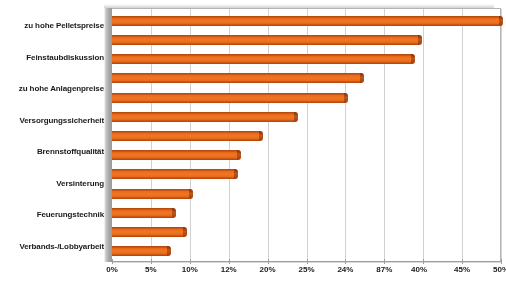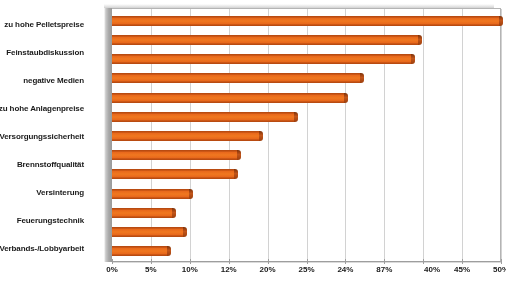--- a/index.html
+++ b/index.html
@@ -29,21 +29,21 @@
     width: 104px;
     height: 252px;
     display: flex;
     flex-direction: column;
   }
   .cat-label {
     flex: 1 1 0;
     display: flex;
     align-items: center;
     justify-content: flex-end;
-    padding-right: 20px;
+    padding-right: 0;
     font-size: 8px;
     font-weight: bold;
     color: #1a1a1a;
     letter-spacing: -0.1px;
     white-space: nowrap;
     line-height: 1;
     margin-top: 9px;
   }
 
   
@@ -174,21 +174,20 @@
   }
 </style>
 </head>
 <body>
 
 <div id="chart-root">
 
   <div id="cat-labels">
       <div class="cat-label">zu hohe Pelletspreise</div>
       <div class="cat-label">Feinstaubdiskussion</div>
-      <div class="cat-label">negative Medien</div>
       <div class="cat-label">zu hohe Anlagenpreise</div>
       <div class="cat-label">Versorgungssicherheit</div>
       <div class="cat-label">Brennstoffqualität</div>
       <div class="cat-label">Versinterung</div>
       <div class="cat-label">Feuerungstechnik</div>
       <div class="cat-label">Verbands-/Lobbyarbeit</div>
     </div>
 
   <div id="plot-wrap">
     <div id="wall-top"></div>
@@ -293,18 +292,18 @@
     </div>
   <div id="x-labels">
       <div class="x-label" style="left: 8px;">0%</div>
       <div class="x-label" style="left: 46.9px;">5%</div>
       <div class="x-label" style="left: 85.8px;">10%</div>
       <div class="x-label" style="left: 124.7px;">12%</div>
       <div class="x-label" style="left: 163.6px;">20%</div>
       <div class="x-label" style="left: 202.5px;">25%</div>
       <div class="x-label" style="left: 241.4px;">24%</div>
       <div class="x-label" style="left: 280.3px;">87%</div>
-      <div class="x-label" style="left: 328px;">40%</div>
+      <div class="x-label" style="left: 315px;">40%</div>
       <div class="x-label" style="left: 358.1px;">45%</div>
       <div class="x-label" style="left: 397px;">50%</div>
     </div>
 
 </div>
 
 </body></html>

